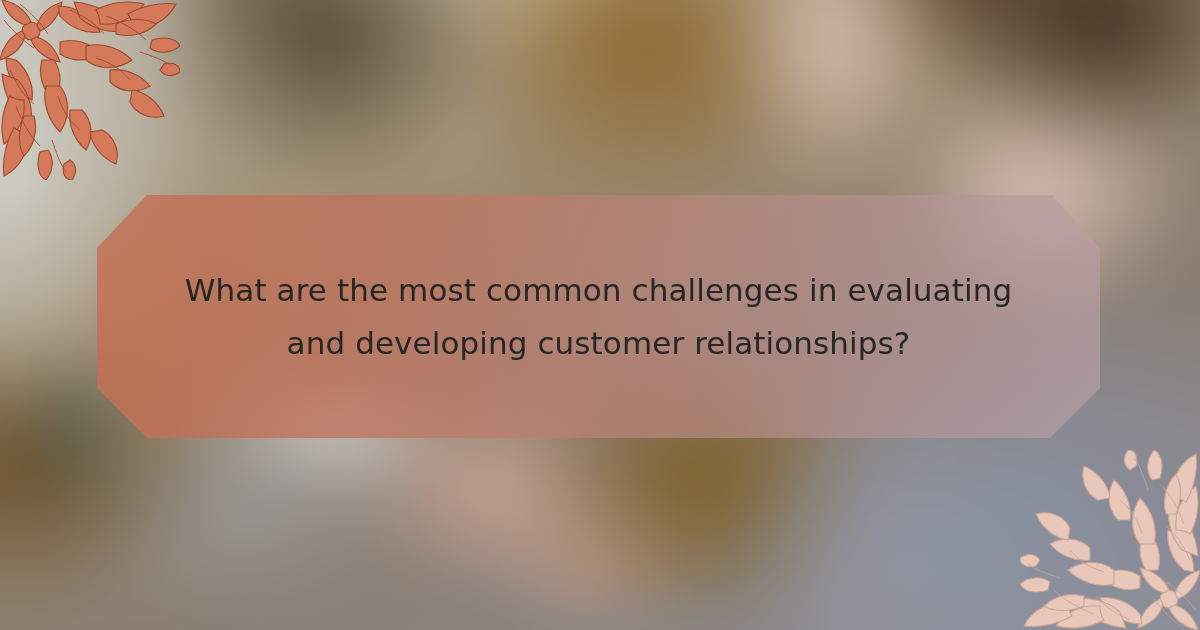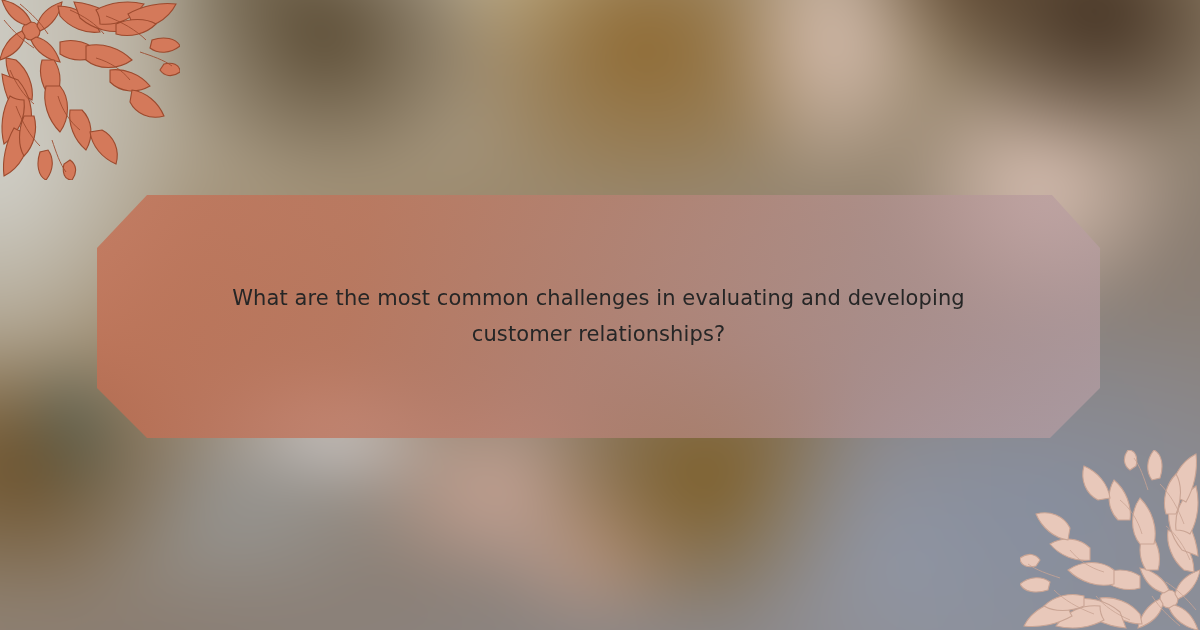--- a/index.html
+++ b/index.html
@@ -87,21 +87,21 @@
     align-items: center;
     justify-content: center;
   }
 
   .banner-text {
     margin: 0;
     padding: 0 40px;
     text-align: center;
     color: #262626;
     font-family: "DejaVu Sans", sans-serif;
-    font-size: 21px;
+    font-size: 31px;
     font-weight: 400;
     line-height: 1.68;
     letter-spacing: 0.1px;
     max-width: 830px;
   }
 </style>
 </head>
 <body>
 
 <div id="stage">

